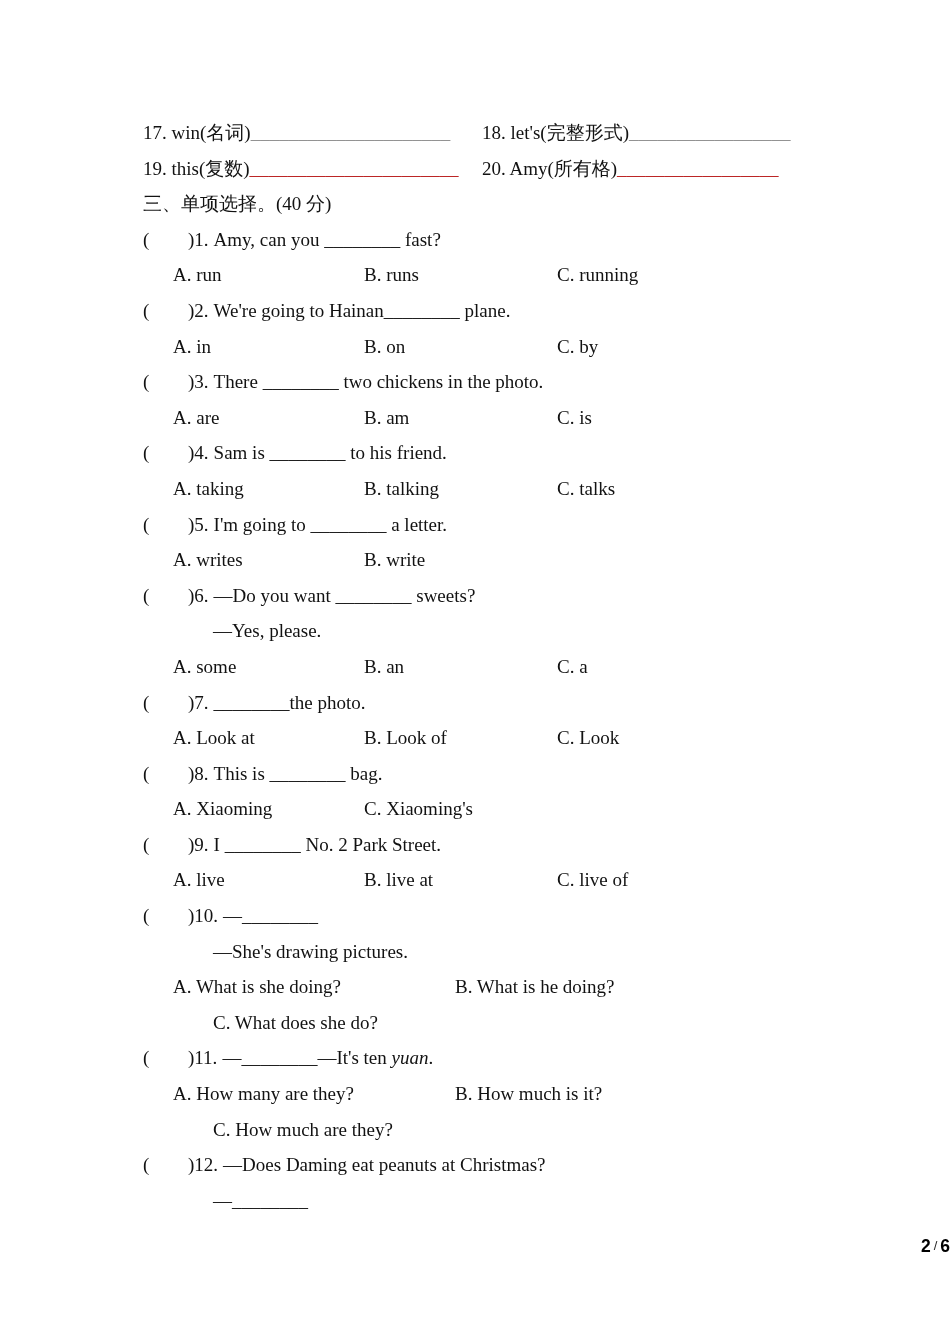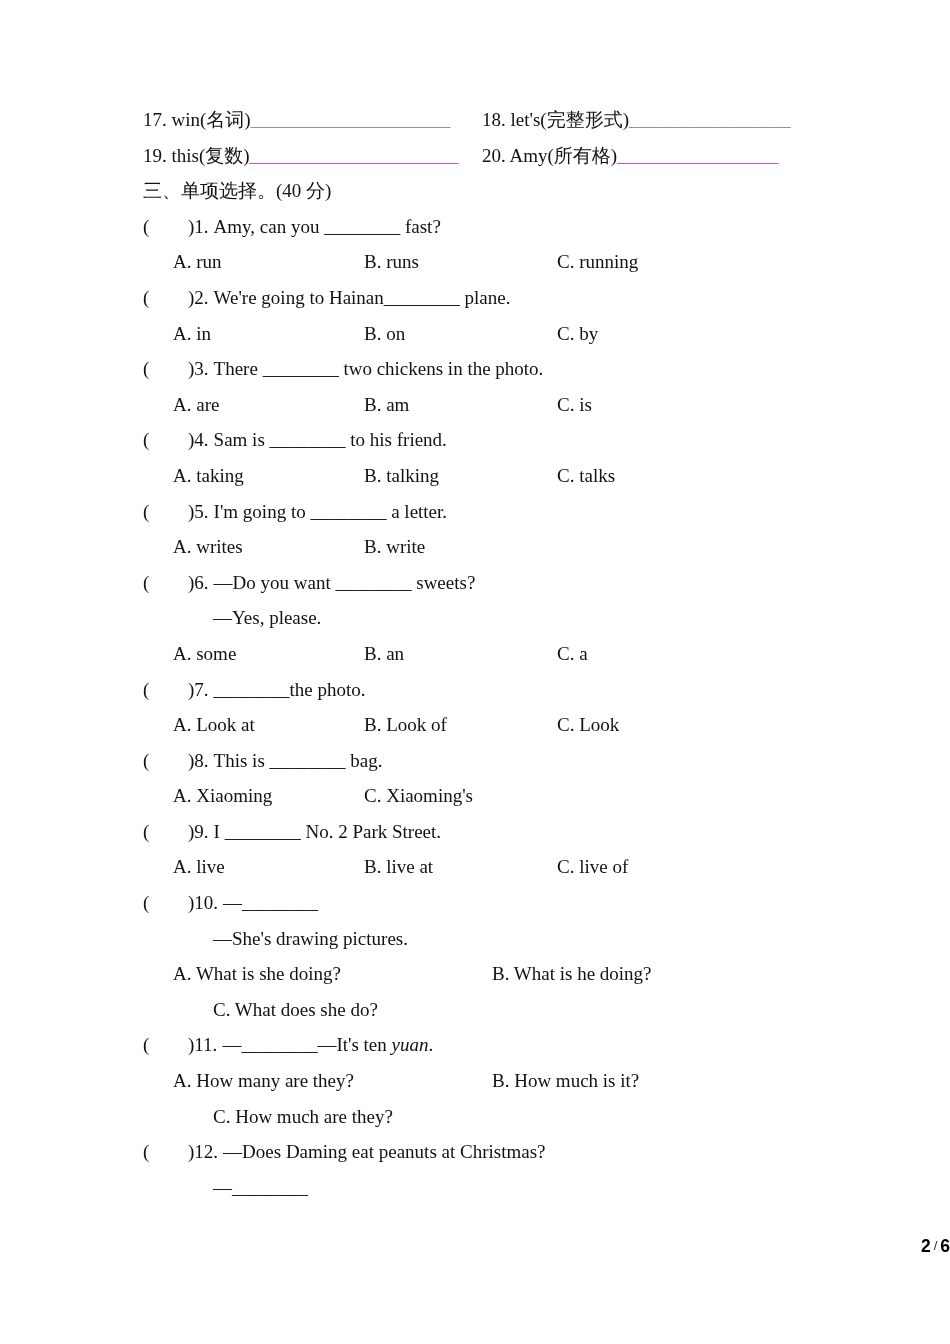--- a/index.html
+++ b/index.html
@@ -7,32 +7,32 @@
     position:relative;
     width:950px;
     height:1344px;
     background:#ffffff;
     font-family:"Liberation Serif", serif;
     font-size:19px;
     color:#121212;
     line-height:35.6px;
     overflow:hidden;
   }
-  .content { position:absolute; top:102px; left:143px; right:30px; }
+  .content { position:absolute; top:115px; left:143px; right:30px; }
   .word-grid { display:grid; grid-template-columns:339px 1fr; }
   .word-item { white-space:nowrap; }
-  .wi-blank { color:#ec4899; }
+  .wi-blank { color:#b91c1c; }
   .wi-blank.gray { color:#8f8f8f; }
   .section-title { white-space:nowrap; }
   .q-line { white-space:nowrap; }
   .bracket { display:inline-block; width:45px; }
   .q-stem, .q-stem-pre { margin-left:5px; }
   .opts { margin-left:30px; display:grid; }
   .opts3 { grid-template-columns:191px 193px 1fr; }
-  .opts2 { grid-template-columns:282px 1fr;gap:37px; }
+  .opts2 { grid-template-columns:282px 1fr; }
   .extra { margin-left:70px; }
   .it { font-style:italic; }
   .footer {
     position:absolute; top:1233px; left:0; width:100%;
     text-align:right;
     font-family:"Liberation Sans", sans-serif;
     font-weight:700; font-size:17.5px; line-height:26px;
     color:#000000;
   }
   .footer .sep { font-weight:400; font-size:13px; padding:0 3px; position:relative; top:-2px; color:#2a2a2a; }

